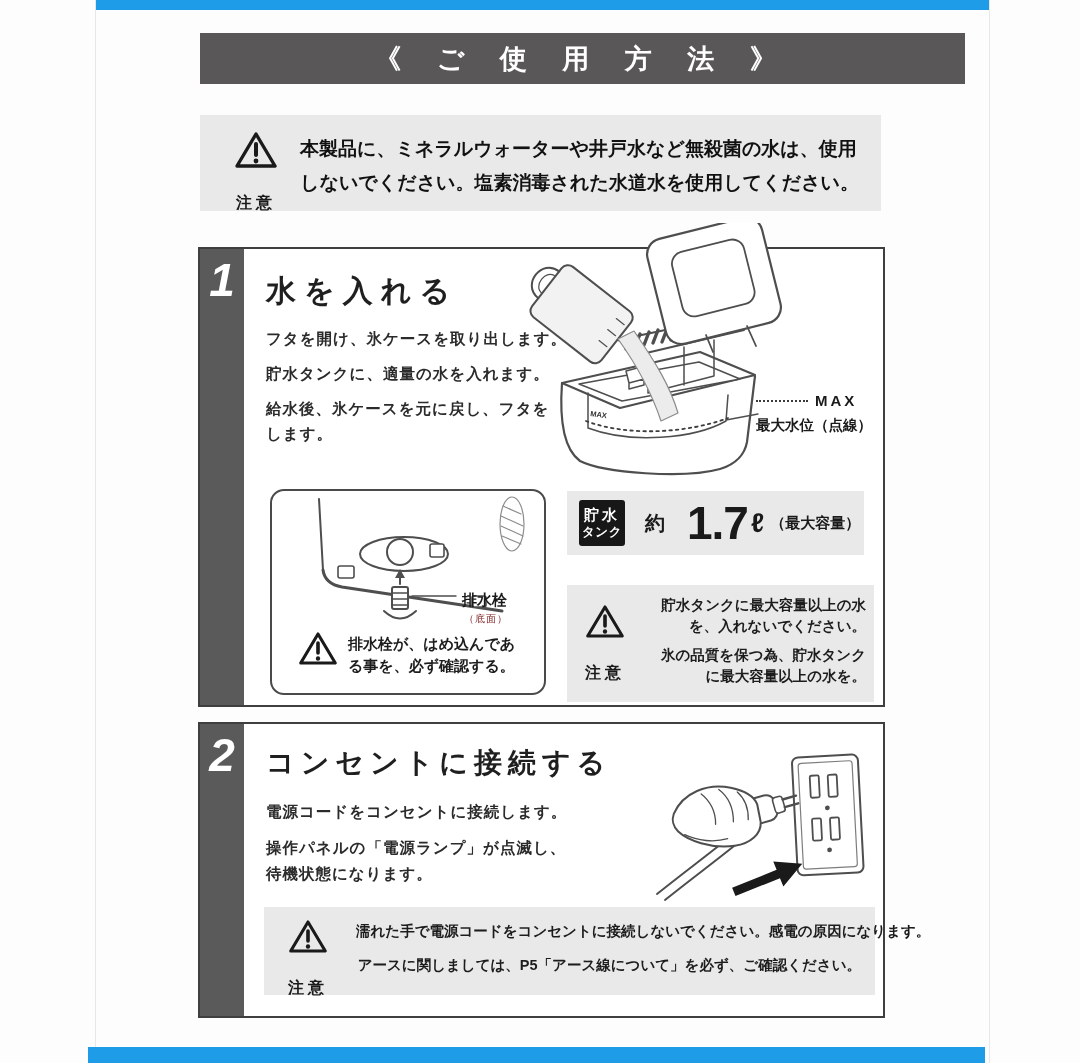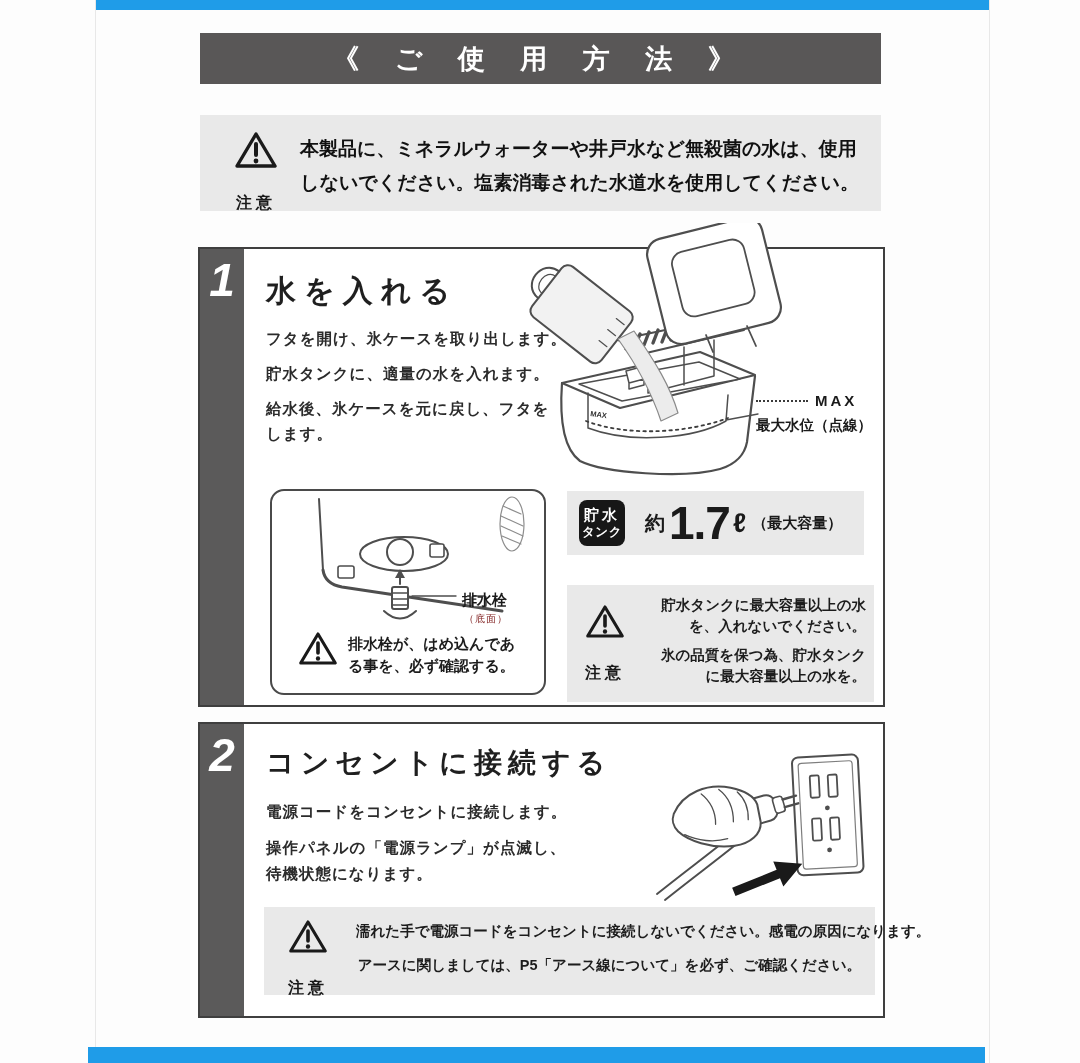--- a/index.html
+++ b/index.html
@@ -7,21 +7,21 @@
     position:relative;width:1080px;height:1063px;margin:0 auto;background:#fdfdfd;
     font-family:"Liberation Sans","DejaVu Sans",sans-serif;color:#1a1a1a;overflow:hidden;
   }
   .blue-bar{position:absolute;background:#1f9ce8;}
   .blue-top{left:95px;top:0;width:895px;height:10px;}
   .blue-bottom{left:88px;top:1047px;width:897px;height:16px;}
   .sheet-edge{position:absolute;top:0;bottom:0;width:1px;background:#e8e8e8;}
 
   
   .header-bar{
-    position:absolute;left:200px;top:33px;width:681px;height:51px;background:#595757;
+    position:absolute;left:200px;top:33px;width:765px;height:51px;background:#595757;
     display:flex;align-items:center;justify-content:center;
   }
   .header-bar span{color:#fff;font-size:27px;font-weight:bold;letter-spacing:14px;white-space:nowrap;}
 
   
   .tri{display:block;}
 
   
   .warn-top{position:absolute;left:200px;top:115px;width:681px;height:96px;background:#e9e9e9;}
   .icon-col{position:absolute;display:flex;flex-direction:column;align-items:center;gap:20px;}
@@ -66,27 +66,27 @@
   .drain-box{position:absolute;left:70px;top:240px;width:272px;height:202px;border:2px solid #4a4a4a;border-radius:14px;background:#fff;}
   .drain-label{position:absolute;left:190px;top:100px;font-size:15px;font-weight:bold;white-space:nowrap;}
   .drain-label-sub{position:absolute;left:192px;top:121px;font-size:10px;color:#7f1d1d;white-space:nowrap;letter-spacing:1px;}
   .drain-warn-icon{position:absolute;left:26px;top:139px;}
   .drain-warn-text{position:absolute;left:76px;top:142px;width:180px;font-size:15px;font-weight:bold;line-height:1.45;color:#1c1c1c;}
 
   
   .cap-bar{position:absolute;left:367px;top:242px;width:297px;height:64px;background:#e9e9e9;display:flex;align-items:center;}
   .cap-chip{
     width:46px;height:46px;background:#171717;margin-left:12px;display:flex;flex-direction:column;
-    align-items:center;justify-content:center;border-radius:8px;
+    align-items:center;justify-content:center;border-radius:3px;
   }
   .cap-chip span{color:#fff;font-weight:bold;line-height:1.25;white-space:nowrap;}
   .cap-chip .l1{font-size:15px;letter-spacing:3px;}
   .cap-chip .l2{font-size:12.5px;letter-spacing:0.5px;}
   .cap-prefix{font-size:20px;font-weight:bold;margin-left:20px;}
-  .cap-value{font-size:46px;font-weight:bold;letter-spacing:-1px;margin-left:4px;line-height:1;}
+  .cap-value{font-size:46px;font-weight:bold;letter-spacing:-1px;margin-left:22px;line-height:1;}
   .cap-unit{font-size:27px;font-weight:bold;margin-left:3px;}
   .cap-suffix{font-size:15px;font-weight:bold;margin-left:6px;white-space:nowrap;}
 
   
   .caution-box{position:absolute;background:#e9e9e9;}
   #step1 .caution-box{left:367px;top:336px;width:307px;height:117px;}
   #step1 .caution-box .icon-col{left:18px;top:18px;}
   .caution-lines{position:absolute;text-align:right;}
   #step1 .caution-lines{left:85px;top:10px;width:214px;}
   .cline{font-size:14.5px;font-weight:bold;line-height:1.45;color:#1c1c1c;margin-bottom:8px;}

